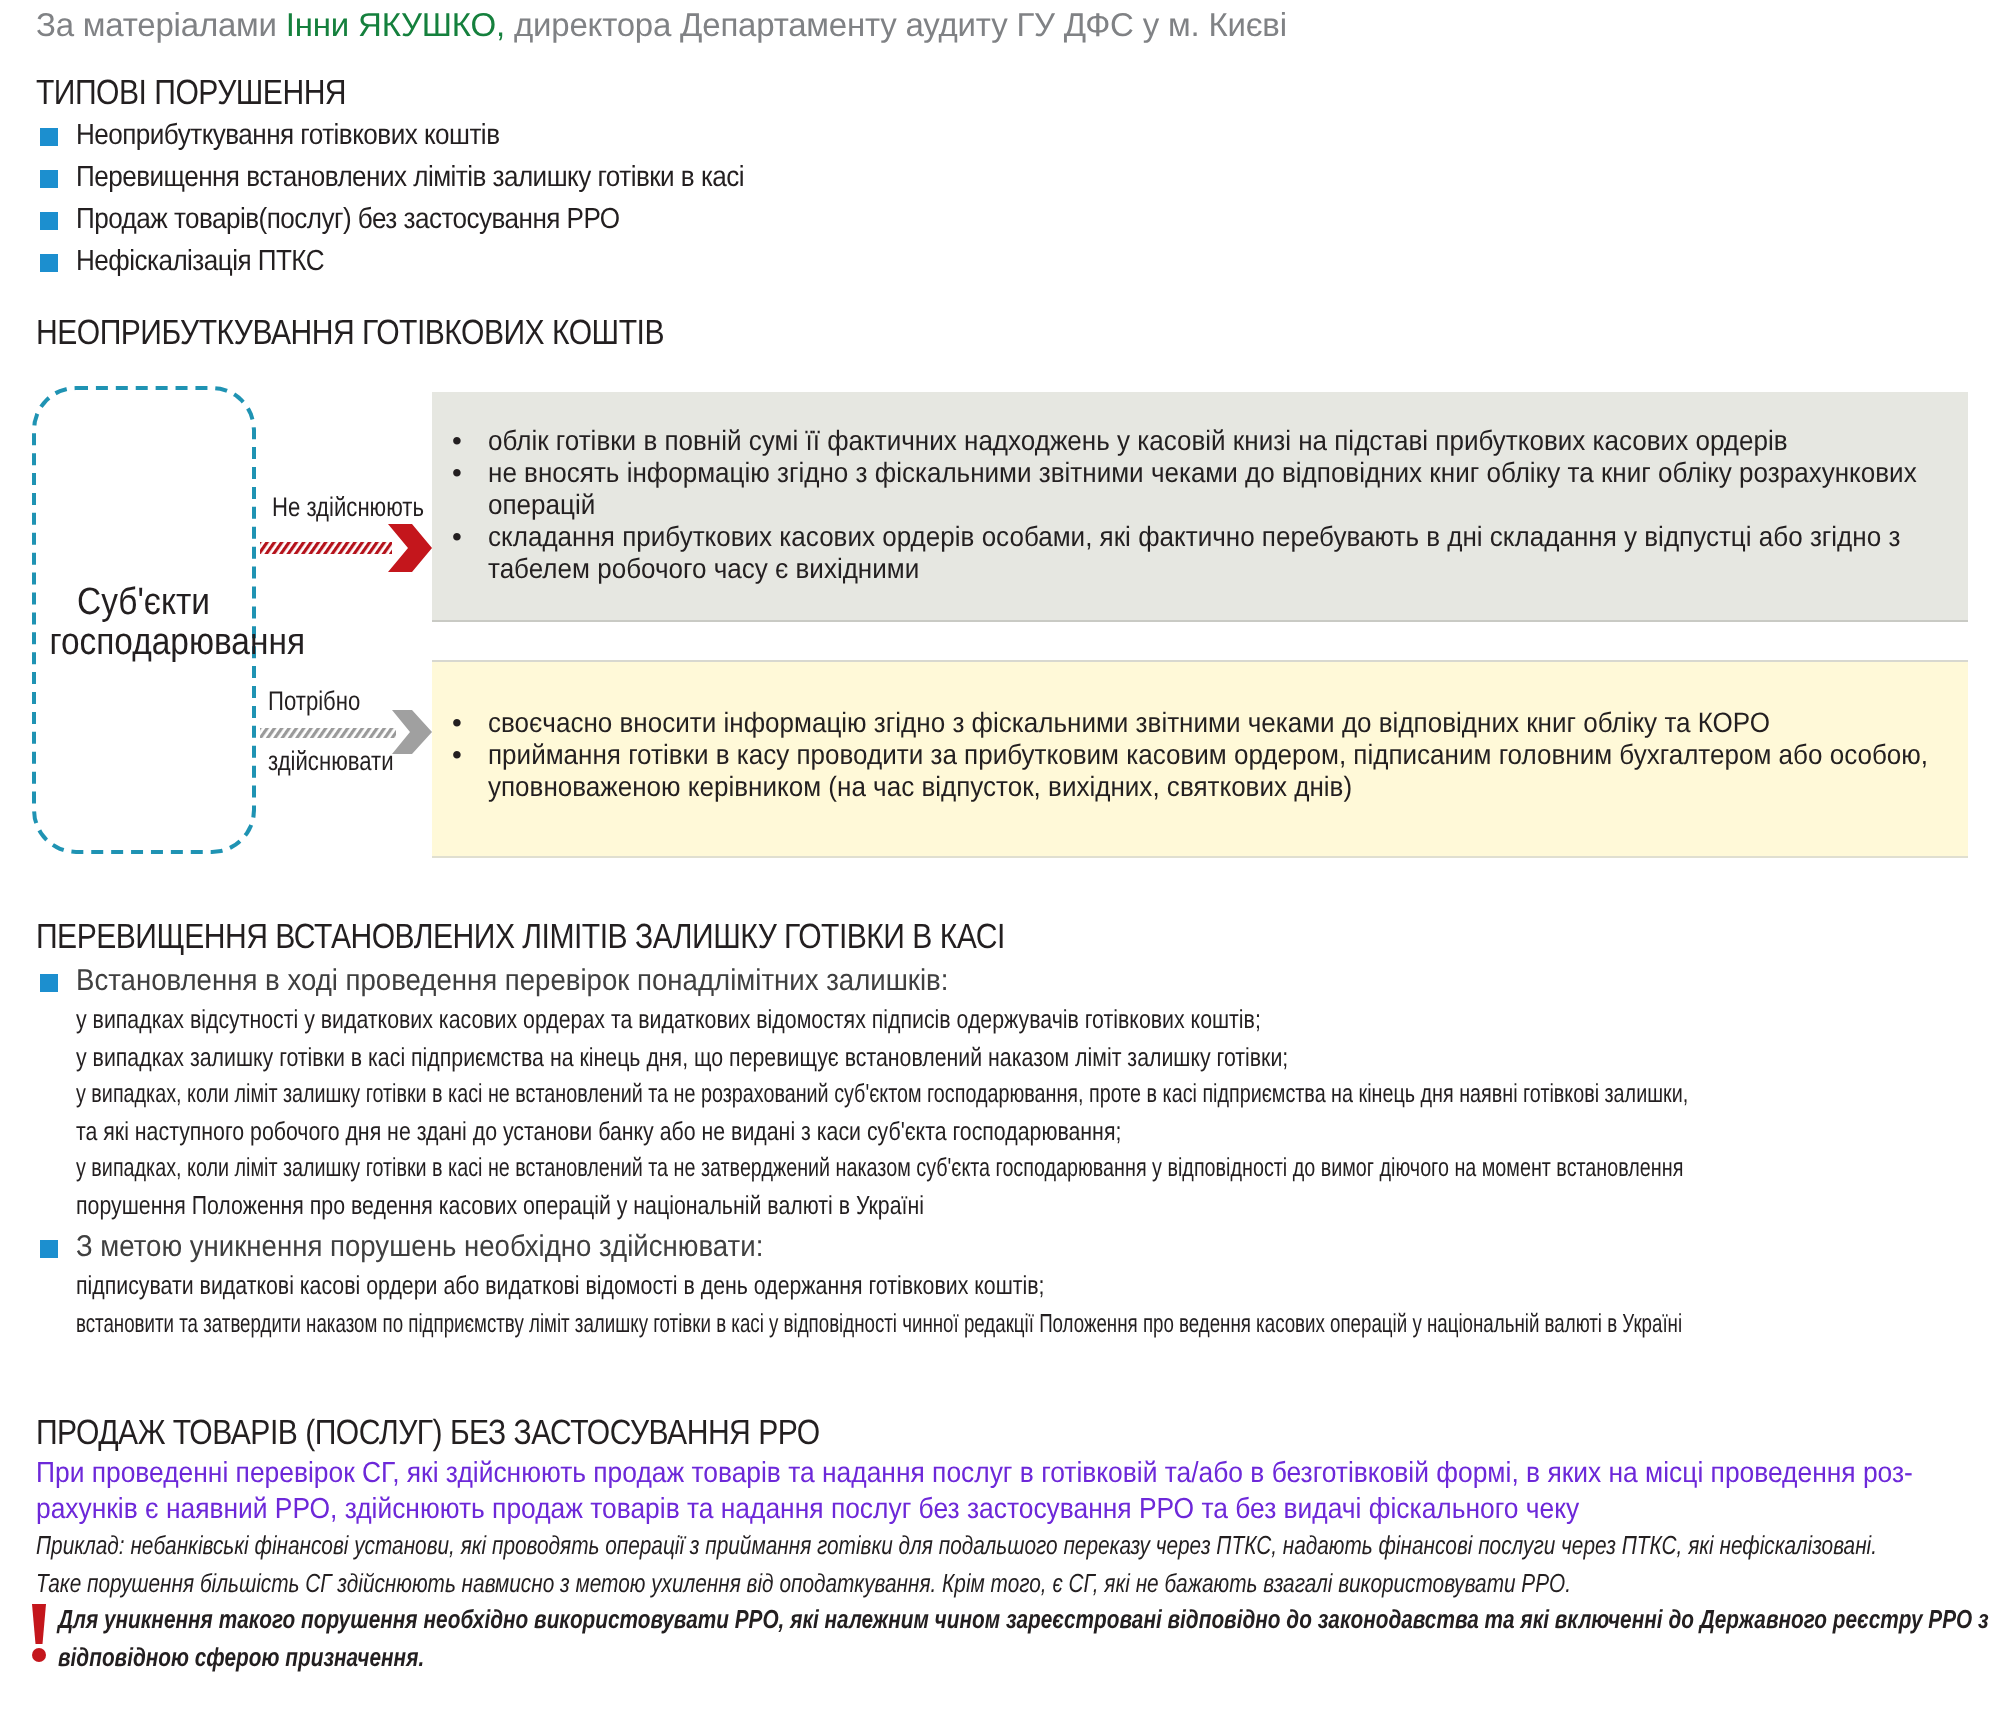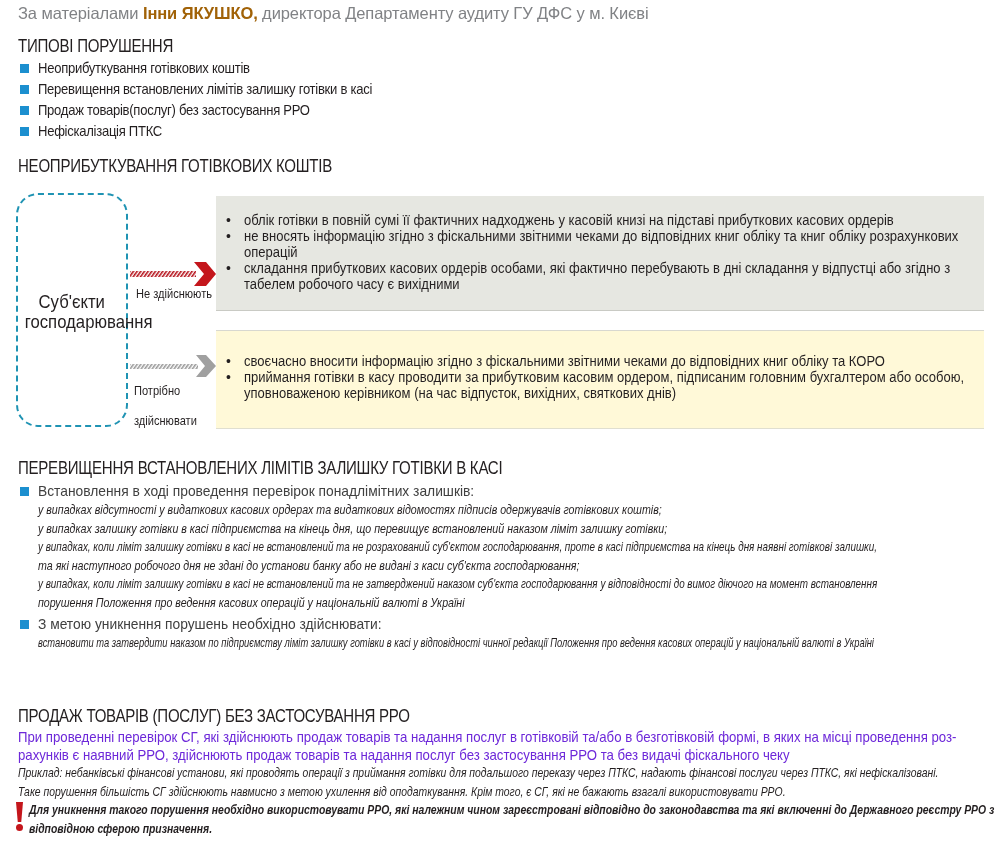--- a/index.html
+++ b/index.html
@@ -2,21 +2,21 @@
 <html><head>
 <meta charset="utf-8">
 <style>
   html, body { margin:0; padding:0; background:#ffffff; }
   body { width:1000px; height:858px; position:relative; overflow:hidden;
          font-family:"Liberation Sans", sans-serif; color:#231f20; }
   .abs { position:absolute; }
 
   
   .byline { left:18px; top:4px; font-size:16.5px; color:#808285; white-space:nowrap; letter-spacing:-0.1px; }
-  .byline b { font-weight:bold; color:#a16207; }
+  .byline b { font-weight:normal; color:#15803d; }
 
   
   .h { font-family:"Liberation Sans Narrow","Liberation Sans", sans-serif; font-size:17.5px; color:#231f20;
        white-space:nowrap; transform-origin:left top; letter-spacing:-0.3px; }
   .h1 { left:18px; top:36px; transform:scaleX(0.86); }
   .h2 { left:18px; top:156px; transform:scaleX(0.86); }
   .h3 { left:18px; top:458px; transform:scaleX(0.86); }
   .h4 { left:18px; top:706px; transform:scaleX(0.86); }
 
   
@@ -25,39 +25,39 @@
              white-space:nowrap; transform-origin:left center; letter-spacing:-0.3px; }
   .sq { position:absolute; left:2px; top:6px; width:9px; height:9px; background:#1c8fcf; }
   .sq-text { display:inline-block; transform:scaleX(0.9); transform-origin:left center; }
 
   
   .entity-box { left:16px; top:193px; width:112px; height:234px; border:2px dashed #1f93b3;
                 border-radius:22px; box-sizing:border-box; }
   .entity-label { left:16px; top:292px; width:112px; text-align:center; font-size:19px; line-height:20px; color:#231f20; }
   .entity-label span { display:inline-block; transform:scaleX(0.88); }
 
-  .arrow-label { font-size:13.5px; white-space:nowrap; color:#231f20; transform-origin:left top;margin-top:40px; }
+  .arrow-label { font-size:13.5px; white-space:nowrap; color:#231f20; transform-origin:left top; }
   .arrow-label span { display:inline-block; transform:scaleX(0.82); transform-origin:left top; }
 
   .box { box-sizing:border-box; }
   .box-gray { left:216px; top:196px; width:768px; height:115px; background:#e6e7e1; border-bottom:1px solid #c9cac4; }
   .box-yellow { left:216px; top:330px; width:768px; height:99px; background:#fff9d8; border-top:1px solid #d8d8d0; border-bottom:1px solid #e0dfd0; }
   .box ul { margin:0; padding:0; list-style:none; position:absolute; left:6px; right:4px; }
   .box li { position:relative; padding-left:22px; font-size:14px; line-height:16px; color:#231f20; }
   .box li .dot { position:absolute; left:4px; top:0; }
   .box li .t { display:inline-block; transform:scaleX(0.93); transform-origin:left top; width:107%; }
   .box-gray ul { top:16px; }
   .box-yellow ul { top:22px; }
 
   
   .s3-list { left:18px; top:481px; margin:0; padding:0; list-style:none; width:980px; }
   .s3-head { position:relative; padding-left:20px; font-size:15px; line-height:20px; color:#404040; white-space:nowrap; }
   .s3-head .sq { top:6px; }
   .s3-head .t { display:inline-block; transform:scaleX(0.92); transform-origin:left top; }
-  .it-line { padding-left:20px; font-size:13px; line-height:18.5px; font-style:italic; color:#231f20; white-space:nowrap; }
+  .it-line { padding-left:20px; font-size:13px; line-height:18.5px; color:#231f20; white-space:nowrap; }
   .it-line span { display:inline-block; transform:scaleX(0.82); transform-origin:left top; }
   .it-line.tight span { transform:scaleX(0.76); }
 
   
   .s4 { left:18px; top:728px; width:980px; }
   .p-line { font-size:14.5px; line-height:18px; white-space:nowrap; color:#6d28d9; }
   .p-line span { display:inline-block; transform:scaleX(0.91); transform-origin:left top; }
   .pi-line { font-size:13px; line-height:18.5px; font-style:italic; white-space:nowrap; color:#231f20; }
   .pi-line span { display:inline-block; transform:scaleX(0.8); transform-origin:left top; }
   .warn-wrap { position:relative; padding-left:11px;font-weight:bold; }
@@ -126,20 +126,21 @@
 <div class="abs h h3">ПЕРЕВИЩЕННЯ ВСТАНОВЛЕНИХ ЛІМІТІВ ЗАЛИШКУ ГОТІВКИ В КАСІ</div>
 <div class="abs s3-list">
   <div class="s3-head"><span class="sq"></span><span class="t">Встановлення в ході проведення перевірок понадлімітних залишків:</span></div>
   <div class="it-line"><span>у випадках відсутності у видаткових касових ордерах та видаткових відомостях підписів одержувачів готівкових коштів;</span></div>
   <div class="it-line"><span>у випадках залишку готівки в касі підприємства на кінець дня, що перевищує встановлений наказом ліміт залишку готівки;</span></div>
   <div class="it-line tight"><span>у випадках, коли ліміт залишку готівки в касі не встановлений та не розрахований суб'єктом господарювання, проте в касі підприємства на кінець дня наявні готівкові залишки,</span></div>
   <div class="it-line"><span>та які наступного робочого дня не здані до установи банку або не видані з каси суб'єкта господарювання;</span></div>
   <div class="it-line tight"><span>у випадках, коли ліміт залишку готівки в касі не встановлений та не затверджений наказом суб'єкта господарювання у відповідності до вимог діючого на момент встановлення</span></div>
   <div class="it-line"><span>порушення Положення про ведення касових операцій у національній валюті в Україні</span></div>
   <div class="s3-head" style="margin-top:2px;"><span class="sq"></span><span class="t">З метою уникнення порушень необхідно здійснювати:</span></div>
+  <div class="it-line"><span>підписувати видаткові касові ордери або видаткові відомості в день одержання готівкових коштів;</span></div>
   <div class="it-line tight"><span style="transform:scaleX(0.72);">встановити та затвердити наказом по підприємству ліміт залишку готівки в касі у відповідності чинної редакції Положення про ведення касових операцій у національній валюті в Україні</span></div>
 </div>
 
 <div class="abs h h4">ПРОДАЖ ТОВАРІВ (ПОСЛУГ) БЕЗ ЗАСТОСУВАННЯ РРО</div>
 <div class="abs s4">
   <div class="p-line"><span>При проведенні перевірок СГ, які здійснюють продаж товарів та надання послуг в готівковій та/або в безготівковій формі, в яких на місці проведення роз-</span></div>
   <div class="p-line"><span>рахунків є наявний РРО, здійснюють продаж товарів та надання послуг без застосування РРО та без видачі фіскального чеку</span></div>
   <div class="pi-line"><span>Приклад: небанківські фінансові установи, які проводять операції з приймання готівки для подальшого переказу через ПТКС, надають фінансові послуги через ПТКС, які нефіскалізовані.</span></div>
   <div class="pi-line"><span>Таке порушення більшість СГ здійснюють навмисно з метою ухилення від оподаткування. Крім того, є СГ, які не бажають взагалі використовувати РРО.</span></div>
   <div class="warn-wrap">

